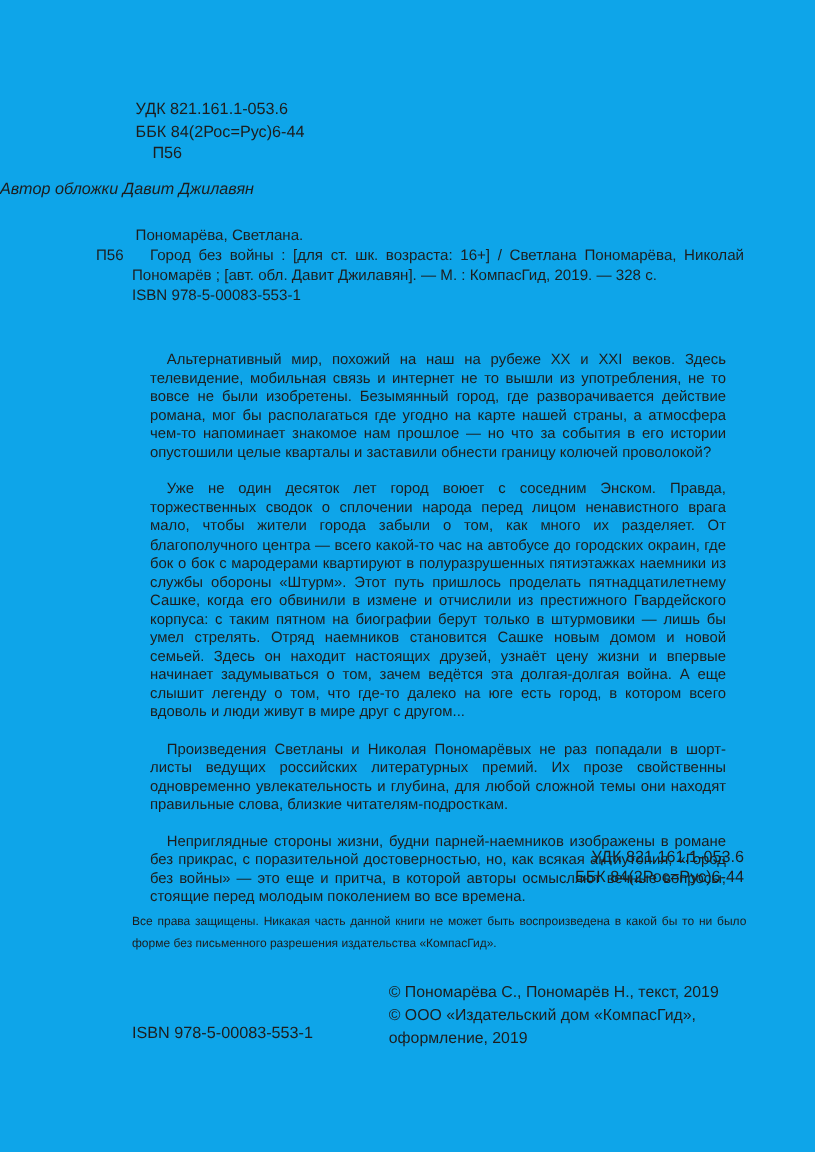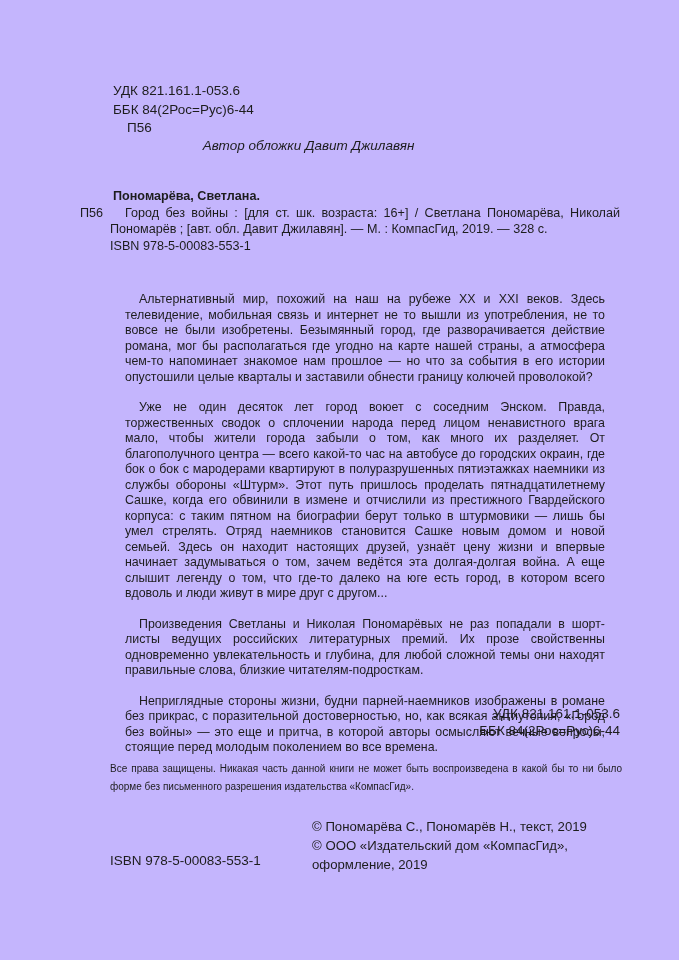--- a/index.html
+++ b/index.html
@@ -1,36 +1,36 @@
 <!DOCTYPE html>
 <html><head>
 <meta charset="utf-8">
 <style>
   html,body { margin:0; padding:0; background:#ffffff; }
   .page {
-    position:relative; width:679px; height:960px; background:#c4b5fd;
+    position:relative; width:679px; height:960px; background:#0ea5e9;
     font-family:"Liberation Sans", sans-serif; color:#1d1d1d;
     overflow:hidden;
   }
   .abs { position:absolute; }
   .top-codes { left:113px; top:82px; font-size:13.5px; line-height:18.5px; white-space:nowrap; }
   .top-codes .sign { padding-left:14px; }
-  .cover-author { left:0; top:138px; width:617px; text-align:center; font-style:italic; font-size:13.5px; }
+  .cover-author { left:0; top:150px; width:617px; font-style:italic; font-size:13.5px; }
   .card { left:110px; top:188px; width:510px; font-size:12.6px; line-height:16.5px; }
-  .card-author { font-weight:700; padding-left:3px; margin:0; }
+  .card-author { font-weight:400; padding-left:3px; margin:0; }
   .card-desc-wrap { position:relative; }
   .card-label { position:absolute; left:-30px; top:0; }
   .card-desc { margin:0; text-indent:15px; text-align:justify; }
   .card-isbn { margin:0; }
   .annotation { left:110px; top:277px; width:510px; font-size:12.4px; line-height:15.5px; }
   .annotation p { margin:15px; text-indent:14px; text-align:justify; }
   .codes-right { right:59px; top:705px; text-align:right; font-size:13.5px; line-height:17px; white-space:nowrap; }
   .rights { left:110px; top:760px; width:512px; font-size:10px; line-height:18px; text-align:justify; }
   .copyright { left:312px; top:817px; width:330px; font-size:13.2px; line-height:19px; }
-  .copyright div { white-space:nowrap; }
+  .copyright div { white-space:nowrap;margin-left:12px; }
   .isbn-bottom { left:110px; top:853px; font-size:13.5px; white-space:nowrap; }
 </style>
 </head>
 <body>
 
 <div class="page">
 
   <div class="abs top-codes">
     <div>УДК 821.161.1-053.6</div>
     <div>ББК 84(2Рос=Рус)6-44</div>

